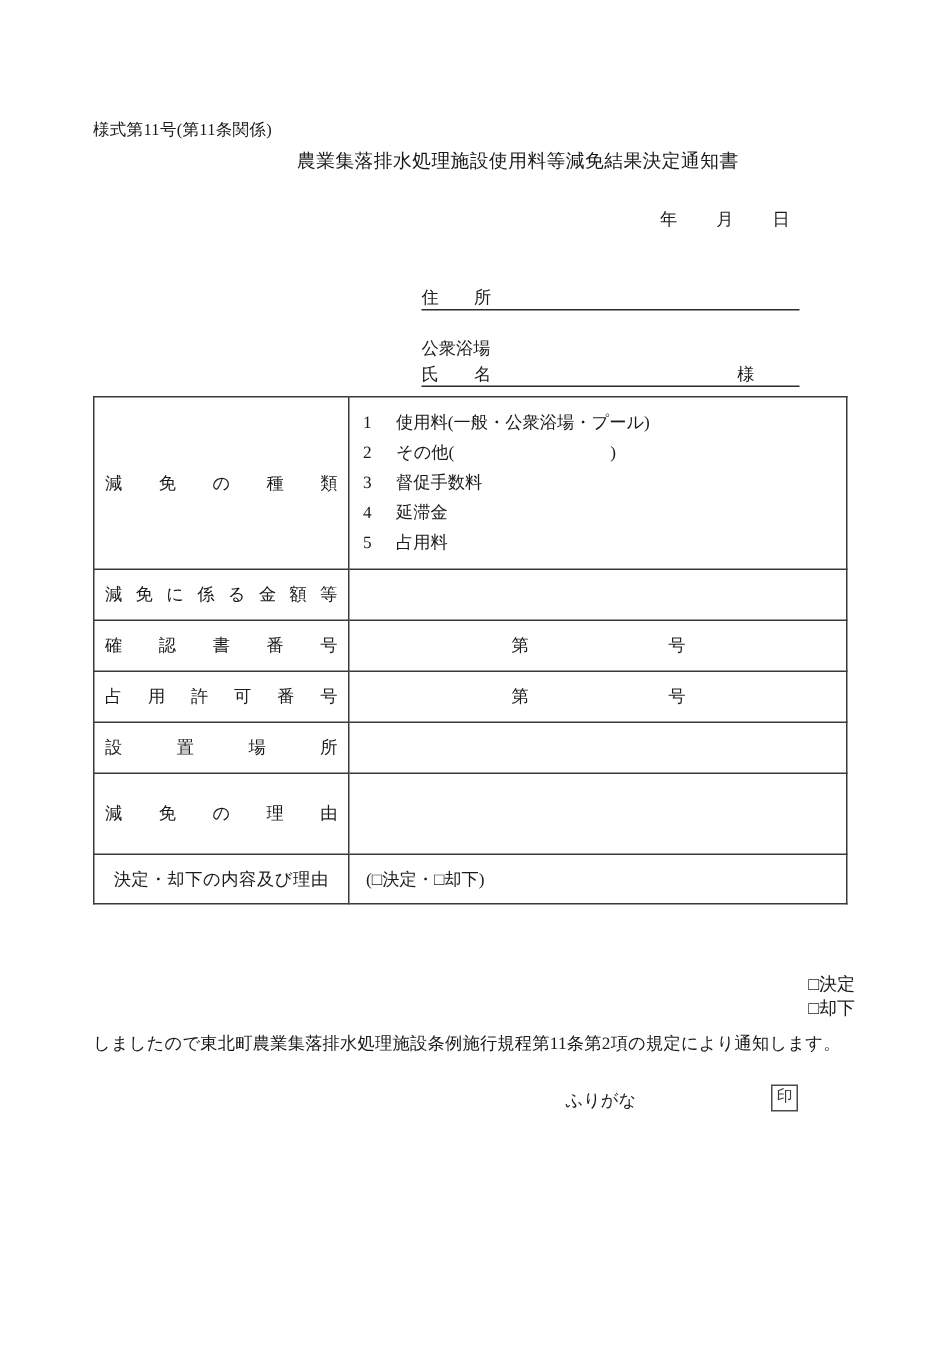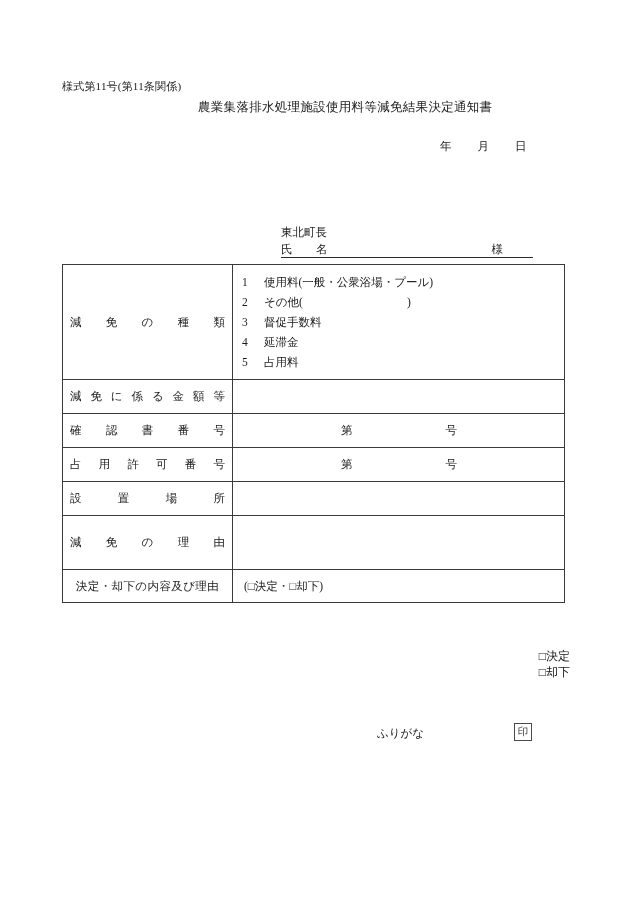--- a/index.html
+++ b/index.html
@@ -246,22 +246,28 @@
 
 <div class="page">
 
   <div class="form-no">様式第11号(第11条関係)</div>
   <div class="doc-title">農業集落排水処理施設使用料等減免結果決定通知書</div>
 
   <div class="date-line">
     <span>年</span><span class="gap"></span><span>月</span><span class="gap"></span><span>日</span>
   </div>
 
-
-  <div class="furigana">東北町長</div>
+  <div class="addr-block">
+    <div class="addr-row">
+      <span class="addr-label">住　所</span>
+      <span class="addr-fill"></span>
+    </div>
+  </div>
+
+  <div class="furigana">公衆浴場</div>
 
   <div class="name-block">
     <div class="name-row">
       <span class="name-label">氏　名</span>
       <span class="name-fill"></span>
       <span class="name-suffix">様</span>
     </div>
   </div>
 
   <table class="form-table">
@@ -391,18 +397,19 @@
   </tbody>
     </table>
 
   <div class="closing">
     <div class="closing-line1">
       <span class="choice-box">
         <span style="display:block">□決定</span>
         <span style="display:block">□却下</span>
       </span>
     </div>
+    <div class="closing-line2">しましたので東北町農業集落排水処理施設条例施行規程第11条第2項の規定により通知します。</div>
   </div>
 
   <div class="signature">ふりがな</div>
   <div class="seal-box">印</div>
 
 </div>
 
 </body></html>

